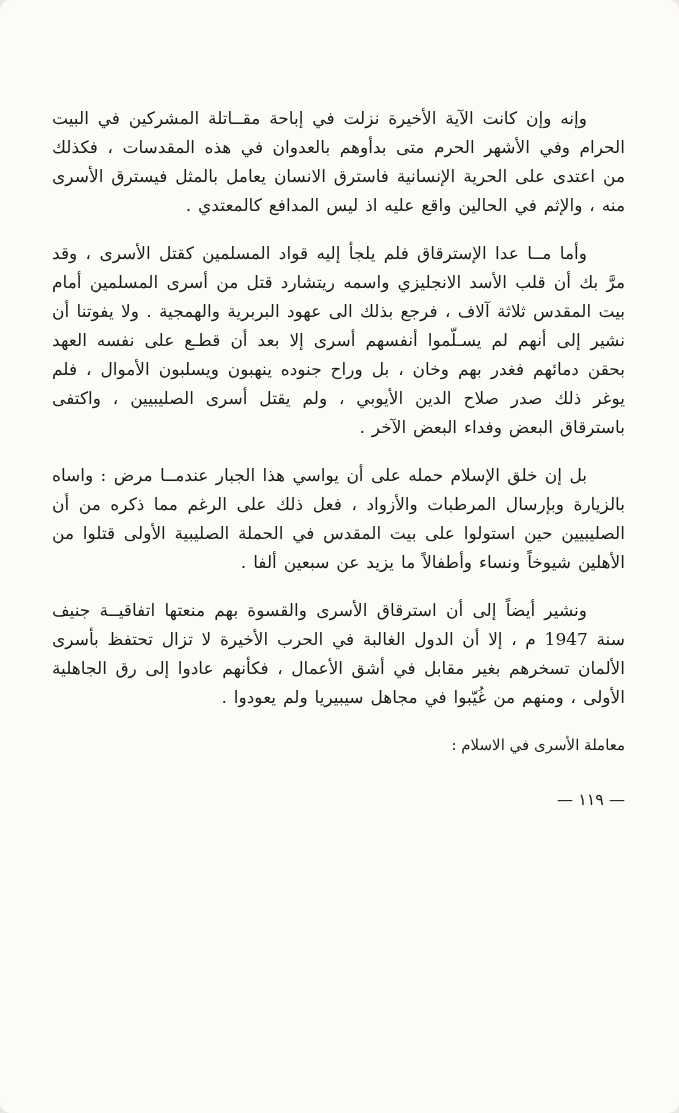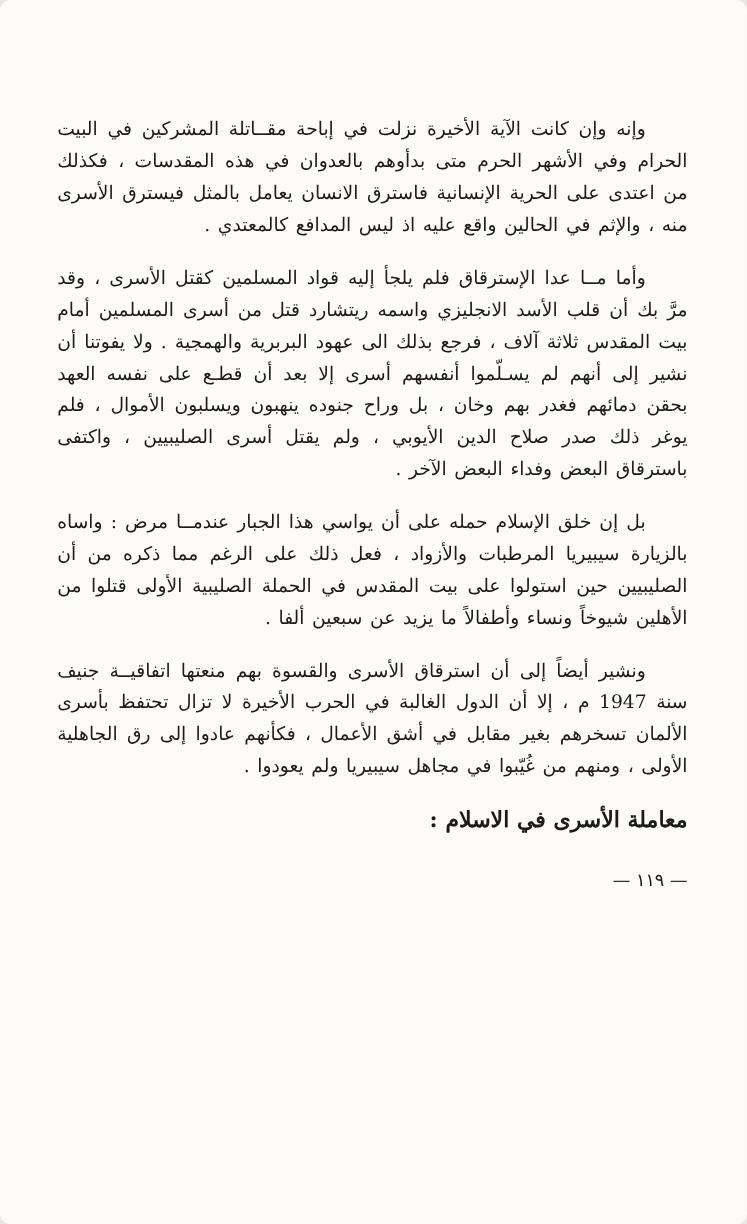--- a/index.html
+++ b/index.html
@@ -29,22 +29,22 @@
   .para {
     font-size: 17px;
     line-height: 29px;
     text-align: justify;
     text-align-last: right;
     text-indent: 38px;
     margin: 0 0 19px 0;
     word-spacing: 1.5px;
   }
   .heading {
-    font-size: 20px;
-    font-weight: bold;
+    font-size: 15px;
+    font-weight: normal;
     line-height: 29px;
     margin: 4px 0 8px 0;
     text-indent: 0;
     text-align: right;
   }
   .final-para {
     margin-bottom: 0;
   }
   .page-number {
     margin-top: 30px;
@@ -54,18 +54,18 @@
     direction: rtl;
   }
 </style>
 </head>
 <body>
 
 <div class="page">
   <div class="text-block">
     <p class="para">وإنه وإن كانت الآية الأخيرة نزلت في إباحة مقــاتلة المشركين في البيت الحرام وفي الأشهر الحرم متى بدأوهم بالعدوان في هذه المقدسات ، فكذلك من اعتدى على الحرية الإنسانية فاسترق الانسان يعامل بالمثل فيسترق الأسرى منه ، والإثم في الحالين واقع عليه اذ ليس المدافع كالمعتدي .</p>
     <p class="para">وأما مــا عدا الإسترقاق فلم يلجأ إليه قواد المسلمين كقتل الأسرى ، وقد مرَّ بك أن قلب الأسد الانجليزي واسمه ريتشارد قتل من أسرى المسلمين أمام بيت المقدس ثلاثة آلاف ، فرجع بذلك الى عهود البربرية والهمجية . ولا يفوتنا أن نشير إلى أنهم لم يسـلّموا أنفسهم أسرى إلا بعد أن قطـع على نفسه العهد بحقن دمائهم فغدر بهم وخان ، بل وراح جنوده ينهبون ويسلبون الأموال ، فلم يوغر ذلك صدر صلاح الدين الأيوبي ، ولم يقتل أسرى الصليبيين ، واكتفى باسترقاق البعض وفداء البعض الآخر .</p>
-    <p class="para">بل إن خلق الإسلام حمله على أن يواسي هذا الجبار عندمــا مرض : واساه بالزيارة سيبيريا المرطبات والأزواد ، فعل ذلك على الرغم مما ذكره من أن الصليبيين حين استولوا على بيت المقدس في الحملة الصليبية الأولى قتلوا من الأهلين شيوخاً ونساء وأطفالاً ما يزيد عن سبعين ألفا .</p>
+    <p class="para">بل إن خلق الإسلام حمله على أن يواسي هذا الجبار عندمــا مرض : واساه بالزيارة وبإرسال المرطبات والأزواد ، فعل ذلك على الرغم مما ذكره من أن الصليبيين حين استولوا على بيت المقدس في الحملة الصليبية الأولى قتلوا من الأهلين شيوخاً ونساء وأطفالاً ما يزيد عن سبعين ألفا .</p>
     <p class="para">ونشير أيضاً إلى أن استرقاق الأسرى والقسوة بهم منعتها اتفاقيــة جنيف سنة 1947 م ، إلا أن الدول الغالبة في الحرب الأخيرة لا تزال تحتفظ بأسرى الألمان تسخرهم بغير مقابل في أشق الأعمال ، فكأنهم عادوا إلى رق الجاهلية الأولى ، ومنهم من غُيّبوا في مجاهل سيبيريا ولم يعودوا .</p>
     <h3 class="heading">معاملة الأسرى في الاسلام :</h3>
     <div class="page-number">— ١١٩ —</div>
   </div>
 </div>
 
 </body></html>

